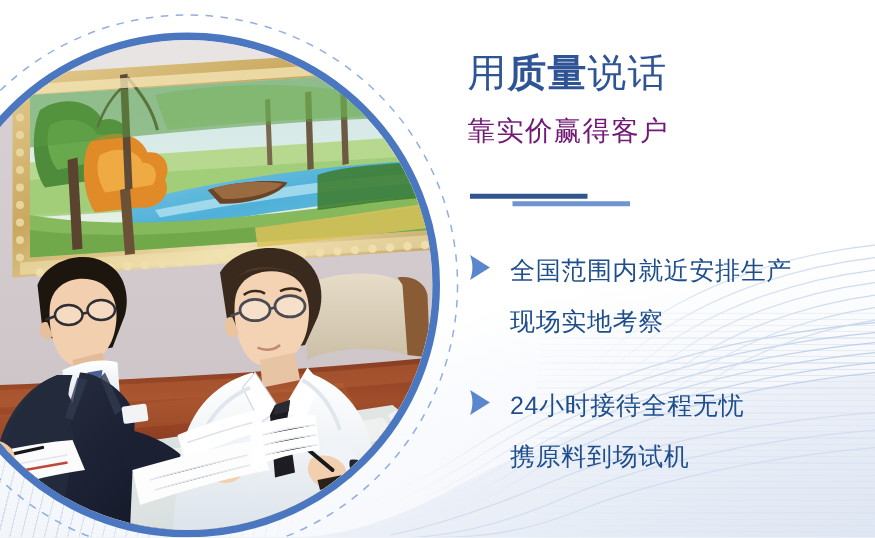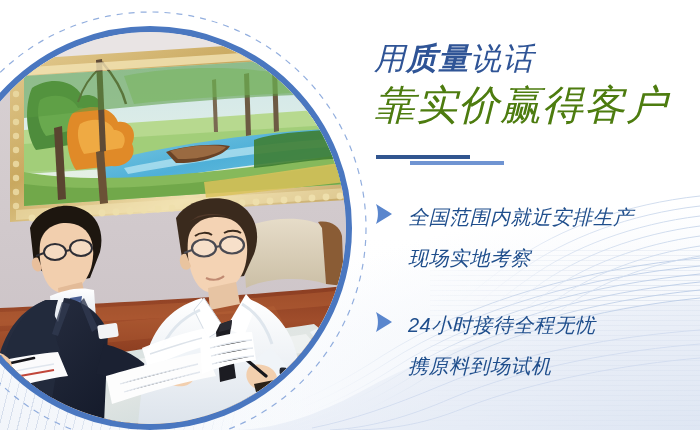--- a/index.html
+++ b/index.html
@@ -62,31 +62,31 @@
     border-radius:50%;
     border:6px solid #4a77c0;
     box-sizing:border-box;
     overflow:hidden;
     background:#cfd8e4;
   }
   .photo-inner{position:absolute;inset:0;border-radius:50%;overflow:hidden;}
   .photo-svg{position:absolute;left:0;top:0;width:392px;height:392px;}
 
   
-  #content{position:absolute;left:372px;top:0;width:328px;height:430px;font-style:italic;}
+  #content{position:absolute;left:372px;top:0;width:328px;height:430px;}
 
   .headline{
     position:absolute;left:2px;top:36px;width:330px;
     color:#2f5496;
     font-size:31px;line-height:46px;letter-spacing:1px;
     white-space:nowrap;
   }
   .headline .b{font-weight:bold;}
   .hl2{position:absolute;left:2px;top:82px;white-space:nowrap;
-       color:#4d7c0f;font-size:41px;line-height:46px;letter-spacing:1px;}
+       color:#701a75;font-size:22px;line-height:46px;letter-spacing:1px;}
 
   .rule-a{position:absolute;left:4px;top:155px;width:94px;height:4px;background:#31558f;}
   .rule-b{position:absolute;left:38px;top:161px;width:94px;height:4px;background:#6f94d2;}
 
   .bullets{position:absolute;left:0;top:197px;width:330px;}
   .bullet-row{position:relative;margin-bottom:26px;}
   .arrow-icon{position:absolute;left:2px;top:6px;width:20px;height:22px;}
   .b-text{margin-left:36px;color:#1f4e8c;font-size:20px;line-height:41px;white-space:nowrap;letter-spacing:.5px;}
   .b-text.l2{margin-left:36px;}
 </style>

